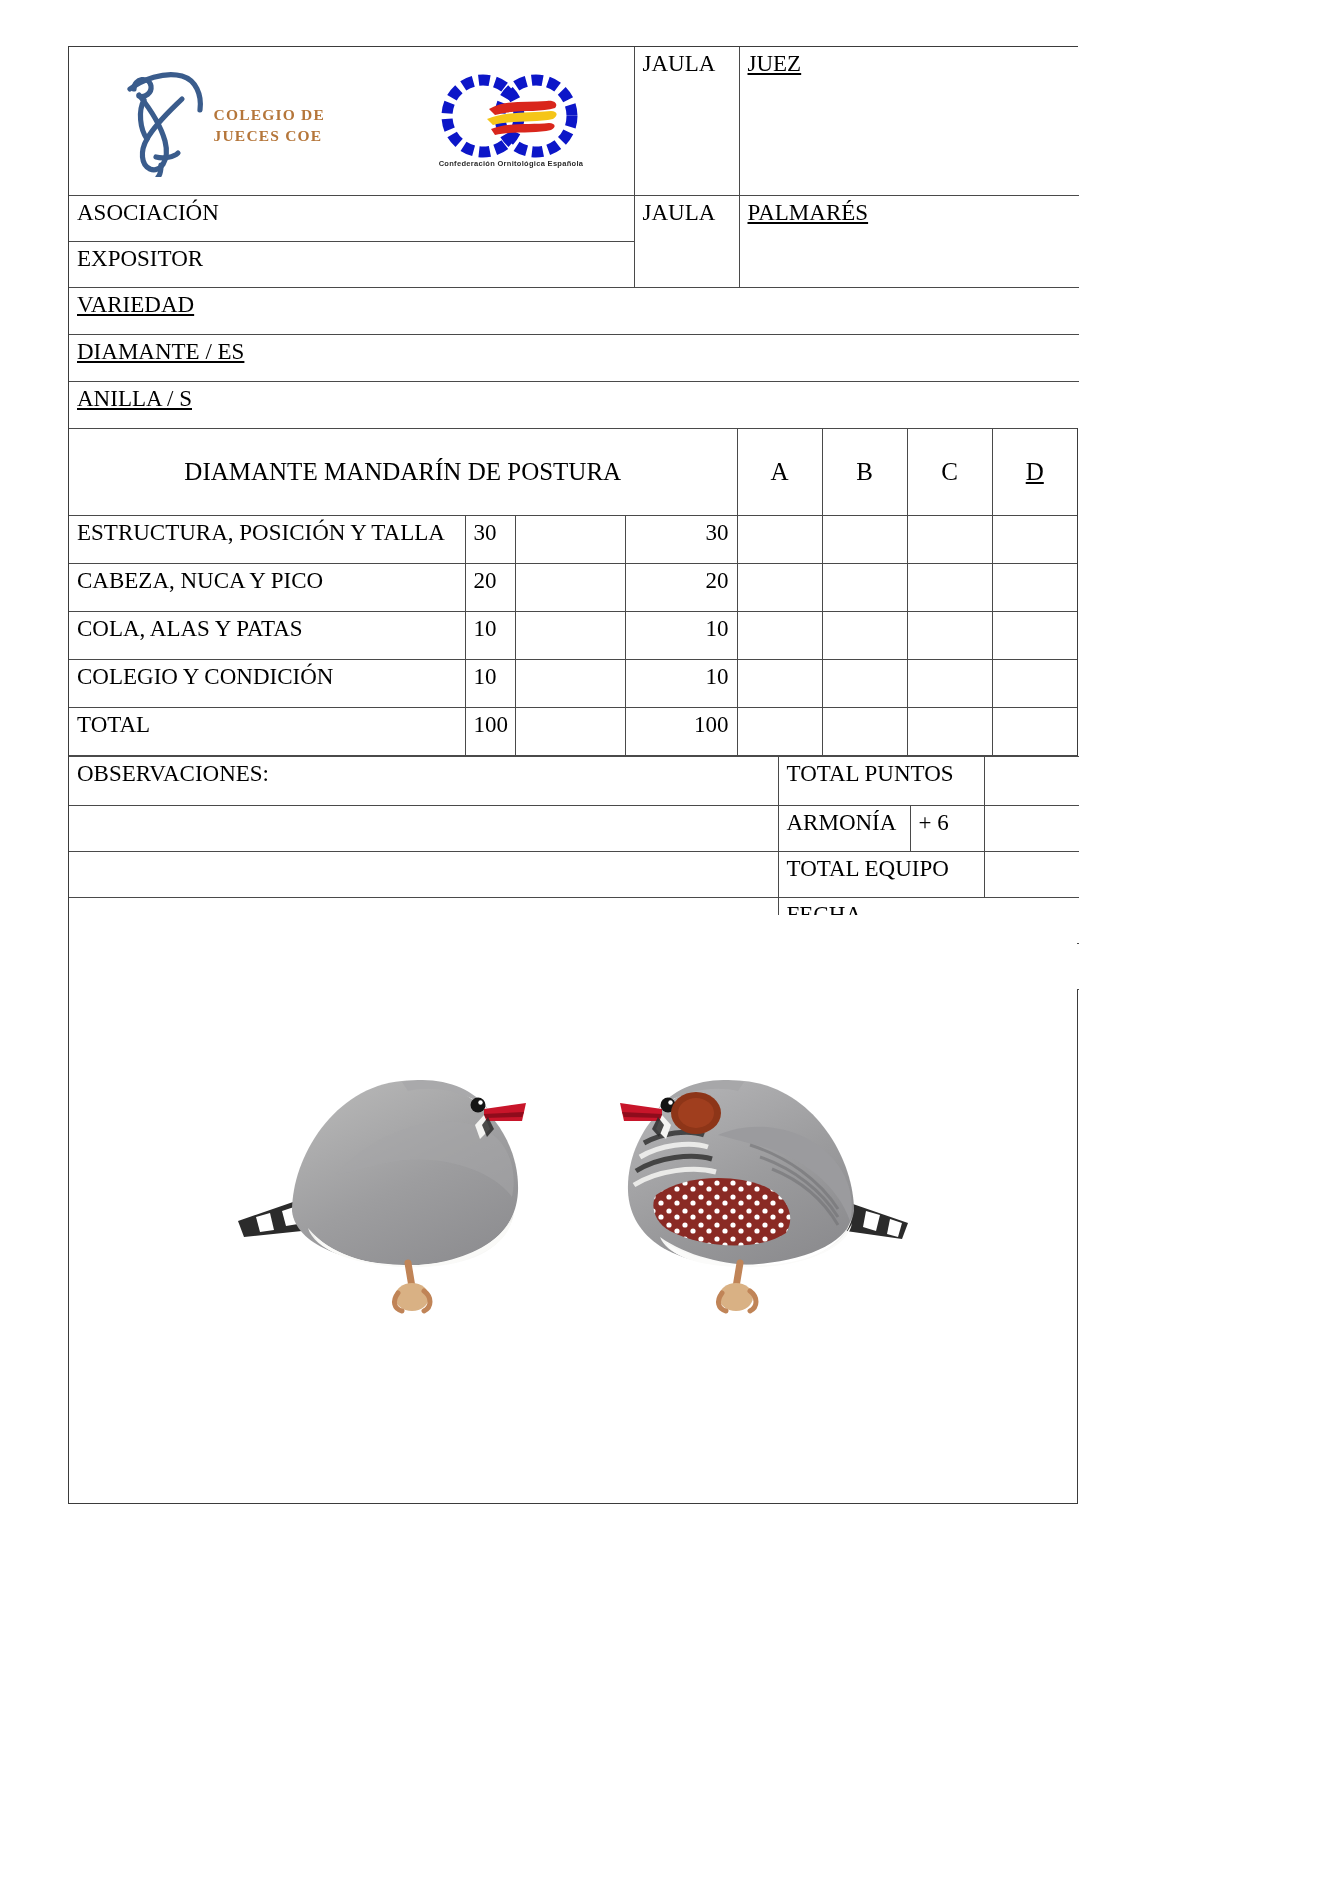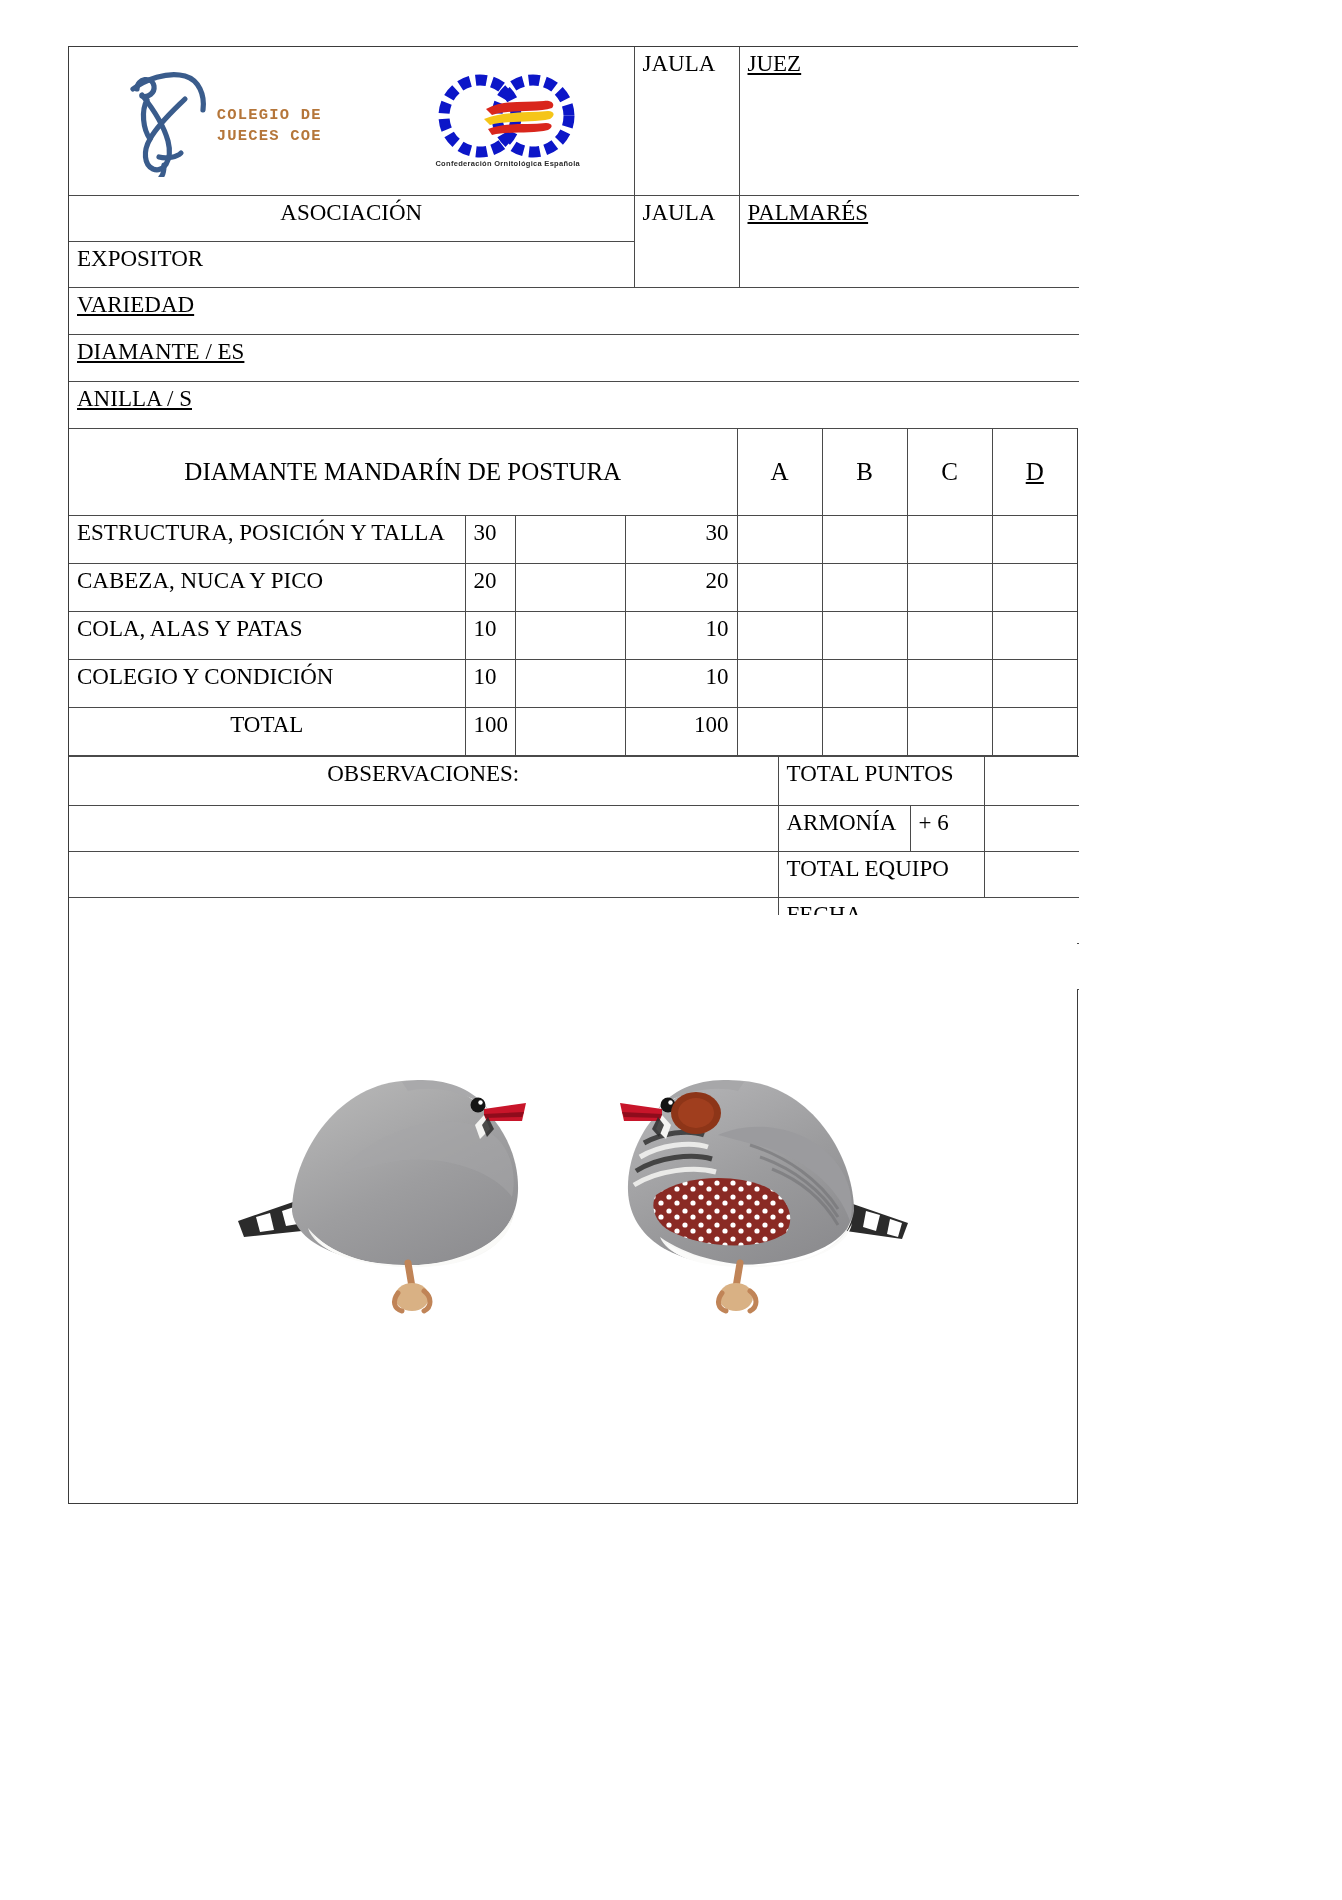--- a/index.html
+++ b/index.html
@@ -38,21 +38,21 @@
     font-size: 23px;
     line-height: 1.15;
     font-weight: normal;
     background: #fff;
   }
   .nb-top { border-top: none !important; }
   .nb-left { border-left: none !important; }
   .nb-right { border-right: none !important; text-decoration: underline; }
   .nb-bottom { border-bottom: none !important; }
 
-  .bold { font-weight: bold; text-align: center; }
+  .bold { font-weight: bold; }
   .ctr { text-align: center; }
   .rt  { text-align: right; }
   .mid { vertical-align: middle !important; }
 
   
   .logo-cell {
     height: 140px;
     position: relative;
     padding: 0 !important;
   }
@@ -60,21 +60,21 @@
     position: absolute;
     inset: 0;
     display: flex;
     align-items: center;
     justify-content: center;
     gap: 110px;
   }
 
   .coe-judges { display: flex; align-items: center; gap: 6px; }
   .coe-judges .jtext {
-    font-family: Liberation Mono, monospace;
+    font-family: Liberation Serif, serif;
     font-weight: bold;
     font-size: 15.5px;
     letter-spacing: 1.2px;
     color: #b5763a;
     line-height: 1.35;
     margin-top: 9px;
   }
 
   .coe-fed { display: flex; flex-direction: column; align-items: center; }
   .coe-fed .ftext {

